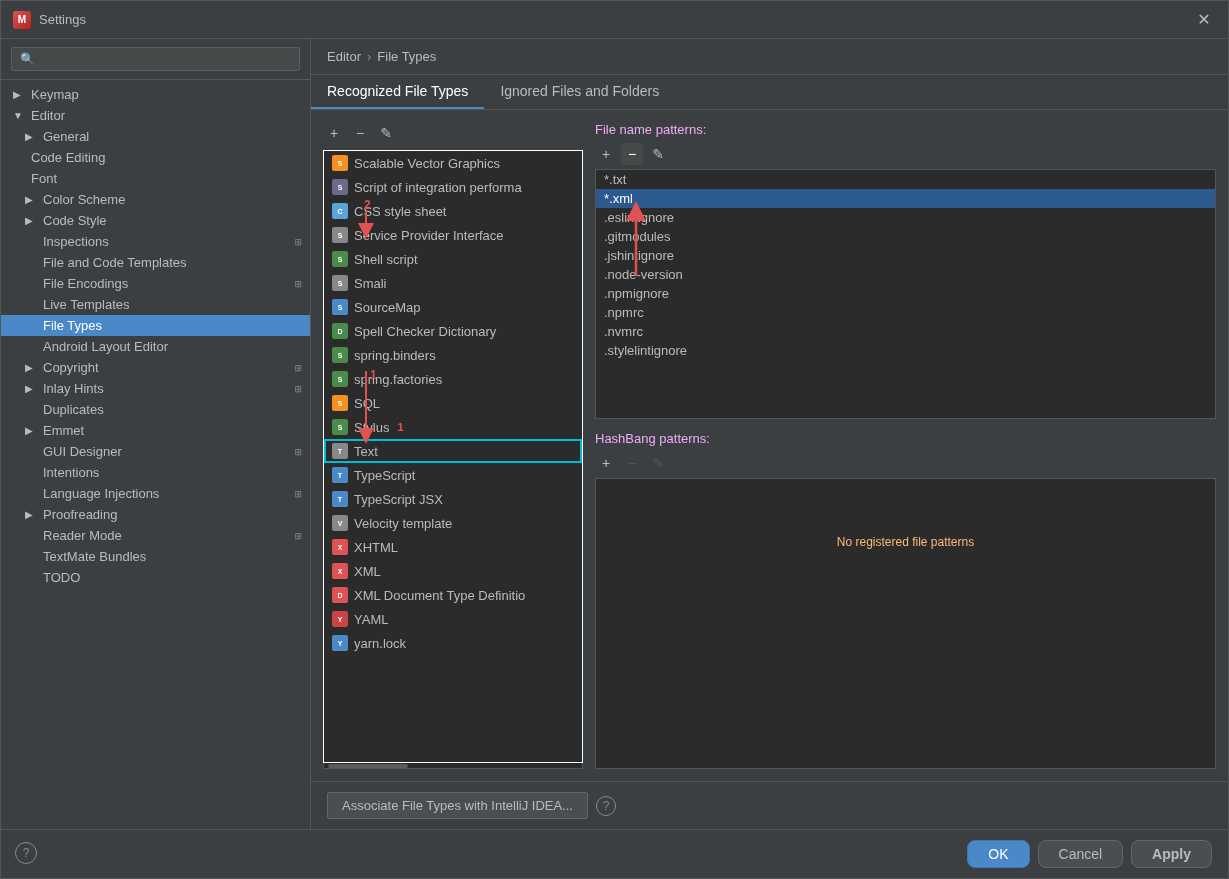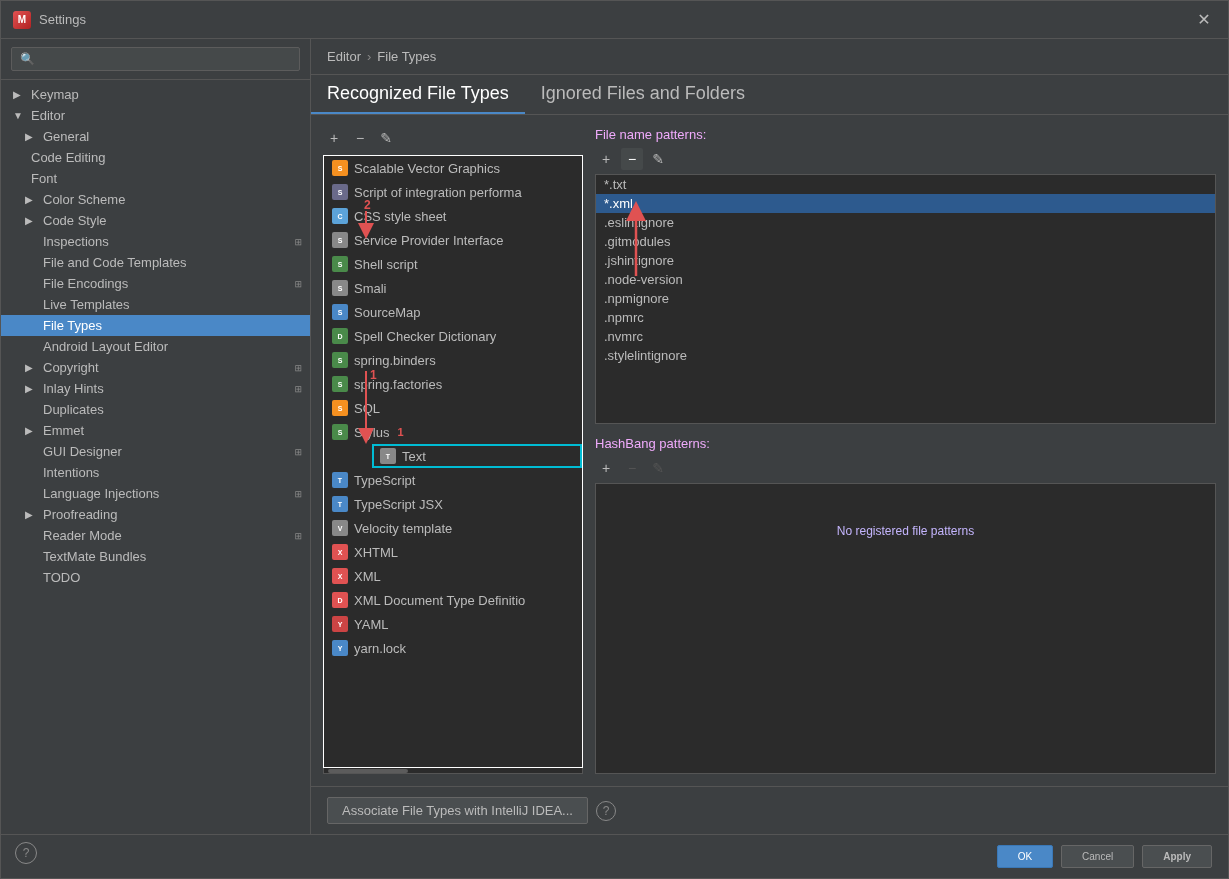--- a/index.html
+++ b/index.html
@@ -143,21 +143,21 @@
     .breadcrumb-current { color: #bbbbbb; }
     .tabs-bar {
       display: flex;
       border-bottom: 1px solid #555;
       flex-shrink: 0;
     }
     .tab {
       padding: 8px 16px;
       cursor: pointer;
       color: #bbbbbb;
-      font-size: 18px;
+      font-size: 14px;
       border-bottom: 2px solid transparent;
     }
     .tab.active {
       border-bottom: 2px solid #4a88c7;
       color: #fff;
     }
     .main-area {
       flex: 1;
       display: flex;
       overflow: hidden;
@@ -255,24 +255,24 @@
       padding: 2px 8px;
       cursor: pointer;
       color: #bbbbbb;
       font-size: 13px;
     }
     .pattern-item.selected {
       background: #2d5a8e;
       color: #fff;
     }
     .no-patterns {
-      color: #c4b5fd;
+      color: #fdba74;
       font-size: 12px;
       text-align: center;
-      padding: 40px 16px;
+      padding: 56px 16px;
     }
     
     .bottom-bar {
       padding: 10px 16px;
       border-top: 1px solid #555;
       display: flex;
       align-items: center;
       gap: 8px;
       flex-shrink: 0;
     }
@@ -303,23 +303,23 @@
       border-top: 1px solid #555;
       display: flex;
       align-items: center;
       justify-content: flex-end;
       gap: 8px;
       flex-shrink: 0;
       background: #3c3f41;
     }
     .footer-btn {
       padding: 5px 20px;
-      font-size: 10px;
-      cursor: pointer;
-      border-radius: 2px;
+      font-size: 14px;
+      cursor: pointer;
+      border-radius: 8px;
     }
     .btn-ok {
       background: #4a88c7;
       border: 1px solid #3a78b7;
       color: #fff;
     }
     .btn-cancel {
       background: #4a4e50;
       border: 1px solid #666;
       color: #bbbbbb;
@@ -578,21 +578,21 @@
             <div class="file-type-item">
               <div class="file-icon" style="background:#f59020">S</div>
               <span>SQL</span>
             </div>
             <div class="file-type-item">
               <div class="file-icon" style="background:#4a8a4a">S</div>
               <span>Stylus</span>
               <span class="badge-number">1</span>
             </div>
 
-            <div class="file-type-item highlighted" style="outline: 2px solid #00bcd4; outline-offset: -2px; margin-left: 48px;">
+            <div class="file-type-item highlighted" style="outline: 2px solid #00bcd4; outline-offset: -2px;">
               <div class="file-icon" style="background:#888">T</div>
               <span>Text</span>
             </div>
             <div class="file-type-item">
               <div class="file-icon" style="background:#4a88c7">T</div>
               <span>TypeScript</span>
             </div>
             <div class="file-type-item">
               <div class="file-icon" style="background:#4a88c7">T</div>
               <span>TypeScript JSX</span>

